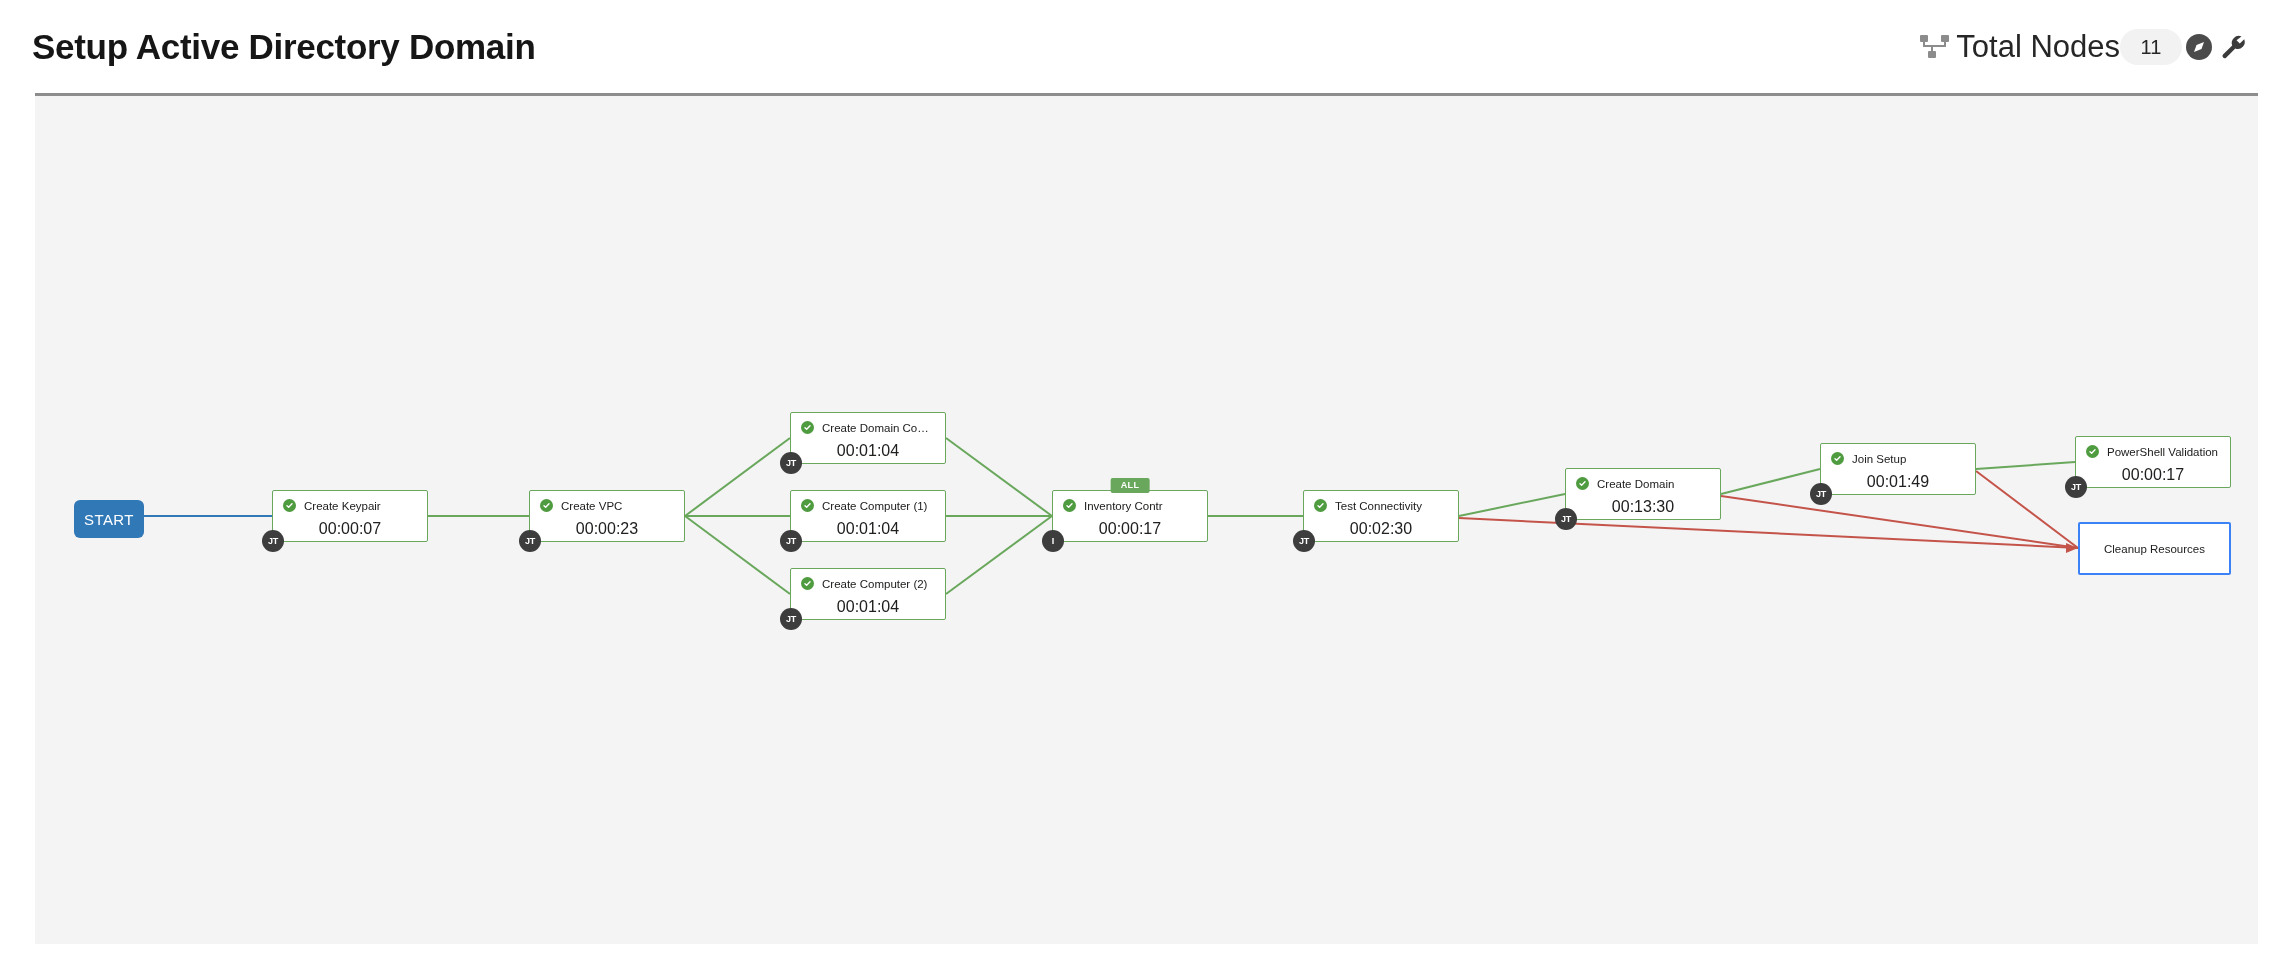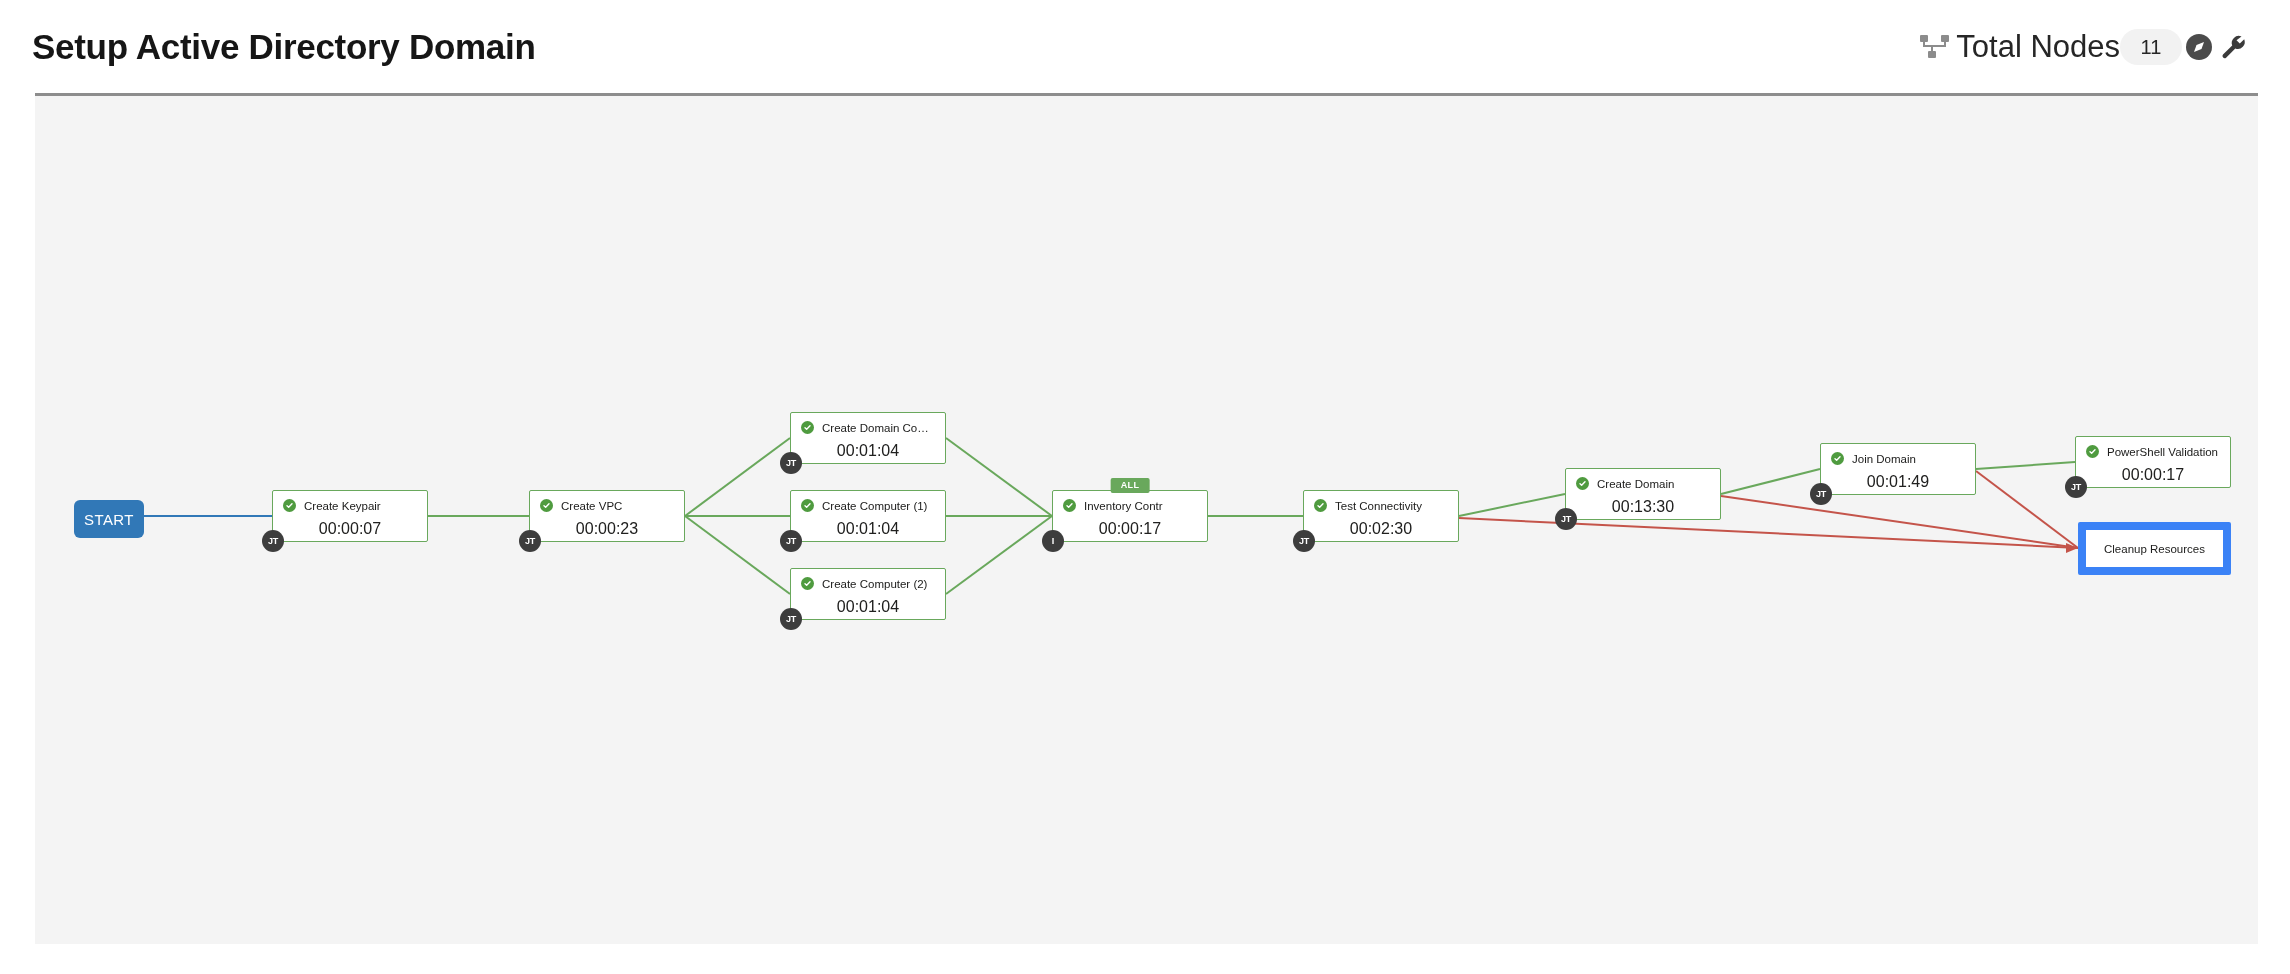--- a/index.html
+++ b/index.html
@@ -61,21 +61,21 @@
   }
   .edges { position:absolute; left:0; top:0; width:2223px; height:848px; }
 
   
   .node {
     position: absolute; background: #ffffff;
     border: 1px solid #69a85c; border-radius: 2px;
     display: flex; flex-direction: column; align-items: center;
     padding-top: 8px;
   }
-  .node.gray { border: 8px solid #3b82f6; justify-content:center; padding-top:0; }
+  .node.gray { border: 2px solid #3b82f6; justify-content:center; padding-top:0; }
   .node-head { display:flex; align-items:center; gap:8px; width:100%; padding:0 10px; }
   .node-status {
     width: 13px; height: 13px; border-radius: 50%; background:#4f9b3f;
     display:inline-flex; align-items:center; justify-content:center; flex:0 0 auto;
   }
   .node-status svg { display:block; }
   .node-label { font-size: 11.5px; color: #20201f; white-space: nowrap; overflow:hidden; text-overflow: ellipsis; }
   .node-time { font-size: 16px; color: #20201f; margin-top: 8px; }
   .node.gray .node-label { font-size: 11.5px; }
 
@@ -274,21 +274,21 @@
           <div class="node-time">00:13:30</div>
           <div class="jt-badge">JT</div>
         </div>
         <div class="node" style="left: 1785px; top: 347px; width: 156px; height: 52px;">
           <div class="node-head">
             <span class="node-status">
               <svg width="9" height="9" viewBox="0 0 18 18">
                 <path d="M4 9.3 L7.3 12.5 L14 5.6" fill="none" stroke="#fff" stroke-width="2.8" stroke-linecap="round" stroke-linejoin="round"></path>
               </svg>
             </span>
-            <span class="node-label">Join Domain</span>
+            <span class="node-label">Join Setup</span>
           </div>
           <div class="node-time">00:01:49</div>
           <div class="jt-badge">JT</div>
         </div>
         <div class="node" style="left: 2040px; top: 340px; width: 156px; height: 52px;">
           <div class="node-head">
             <span class="node-status">
               <svg width="9" height="9" viewBox="0 0 18 18">
                 <path d="M4 9.3 L7.3 12.5 L14 5.6" fill="none" stroke="#fff" stroke-width="2.8" stroke-linecap="round" stroke-linejoin="round"></path>
               </svg>

